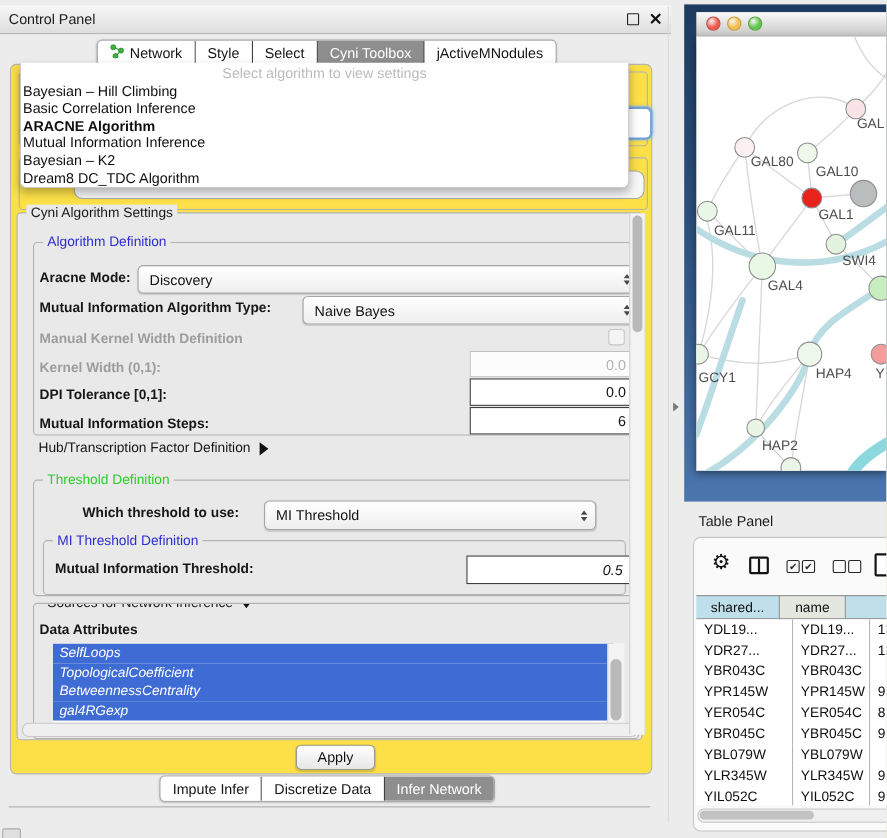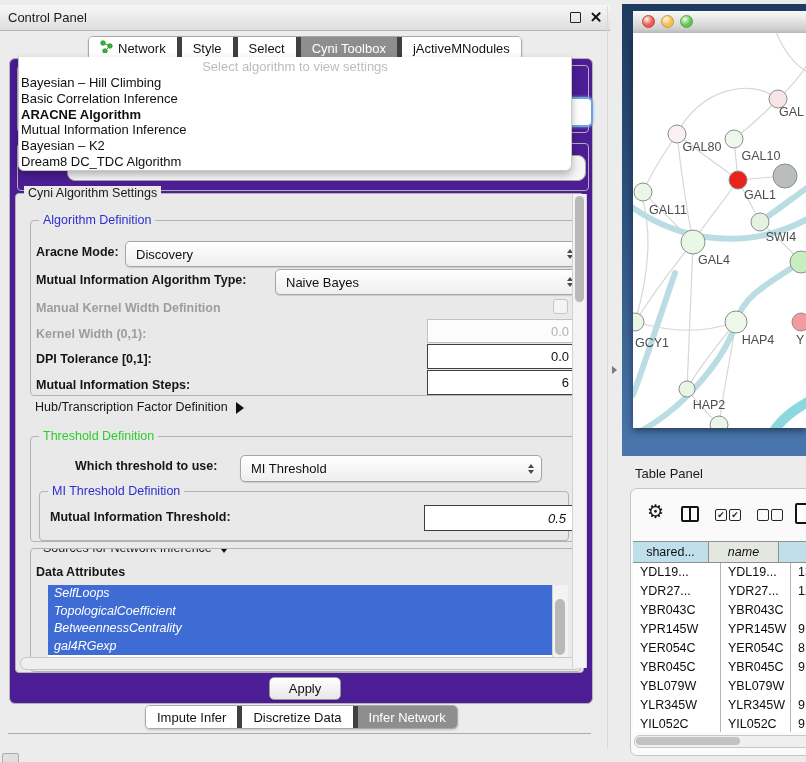--- a/index.html
+++ b/index.html
@@ -12,25 +12,25 @@
     background:linear-gradient(#f7f7f7,#dedede);border-bottom:1px solid #b6b6b6;
     display:flex;align-items:center;}
   .cp-title{font-size:13px;color:#1b1b1b;margin-left:8px;}
   .float-icon{position:absolute;right:29px;top:7px;width:9px;height:9px;border:1.6px solid #222;border-radius:1px;}
   .close-icon{position:absolute;right:8px;top:6px;width:12px;height:12px;}
   .close-icon::before,.close-icon::after{content:"";position:absolute;left:5px;top:0;width:2.4px;height:12px;background:#111;border-radius:1px;}
   .close-icon::before{transform:rotate(45deg);}  .close-icon::after{transform:rotate(-45deg);}
 
   .tabbar{position:absolute;display:inline-flex;border:1px solid #a9a9a9;border-radius:5px;overflow:hidden;
     background:#fff;box-shadow:0 1px 2px rgba(0,0,0,.18);}
-  .tab{display:flex;align-items:center;gap:5px;padding:0 11px;font-size:13px;height:22px;background:#fff;color:#141414;border-right:5px solid #404040;white-space:nowrap;}
+  .tab{display:flex;align-items:center;gap:5px;padding:0 11px;font-size:13px;height:22px;background:#fff;color:#141414;border-right:1px solid #404040;white-space:nowrap;}
   .tab:last-child{border-right:none;}
   .tab.selected{color:#fff;}
 
-  .content-box{position:absolute;left:9px;top:58px;width:582px;height:644px;background:#4c1d95;
+  .content-box{position:absolute;left:9px;top:58px;width:582px;height:644px;background:#fde047;
     border:1px solid #b4b4b4;border-radius:6px;}
 
   .group{position:absolute;border:1px solid #b2b2b2;border-radius:4px;}
   .gtitle{position:absolute;top:-8px;left:8px;background:#e9e9e9;padding:0 4px;font-size:12.5px;line-height:15px;white-space:nowrap;}
   .gtitle.blue{color:#2d2dd2;}  .gtitle.green{color:#2ecc2e;}  .gtitle.black{color:#191919;}
   .lbl{position:absolute;font-size:12.5px;font-weight:bold;color:#161616;white-space:nowrap;line-height:15px;}
   .lbl.disabled{color:#9d9d9d;}
 
   .combo{position:absolute;display:flex;align-items:center;border:1px solid #a5a5a5;border-radius:5px;
     background:linear-gradient(#ffffff,#eeeeee);font-size:13px;color:#111;padding-left:10px;
@@ -341,21 +341,21 @@
     <span class="gear" style="left:16px;top:13px;">⚙</span>
     <span class="colicon" style="left:50px;top:17px;"></span>
     <span class="cbx" style="left:84px;top:20px;">✔</span>
     <span class="cbx" style="left:98px;top:20px;">✔</span>
     <span class="cbx" style="left:126px;top:20px;"></span>
     <span class="cbx" style="left:140px;top:20px;"></span>
     <span class="pageicon" style="left:164px;top:14px;"></span>
 
     <div class="tbl-head" style="left:2px;top:52px;width:197px;">
         <div class="hc" style="background: rgb(191, 223, 235); width: 76px;">shared...</div>
-        <div class="hc" style="background: rgb(228, 230, 224); width: 70px; font-style: italic;">name</div>
+        <div class="hc" style="background: rgb(228, 230, 224); width: 60px;">name</div>
         <div class="hc" style="background: rgb(191, 223, 235); flex: 1 1 0%;"></div>
       </div>
     <div class="tbl-body" style="left:2px;top:74px;width:197px;height:169px;">
         <div class="tr">
           <div class="td" style="width: 88px;">YDL19...</div>
           <div class="td" style="width: 70px;">YDL19...</div>
           <div class="td" style="flex: 1 1 0%; border-right: none;">13</div>
         </div>
         <div class="tr">
           <div class="td" style="width: 88px;">YDR27...</div>

